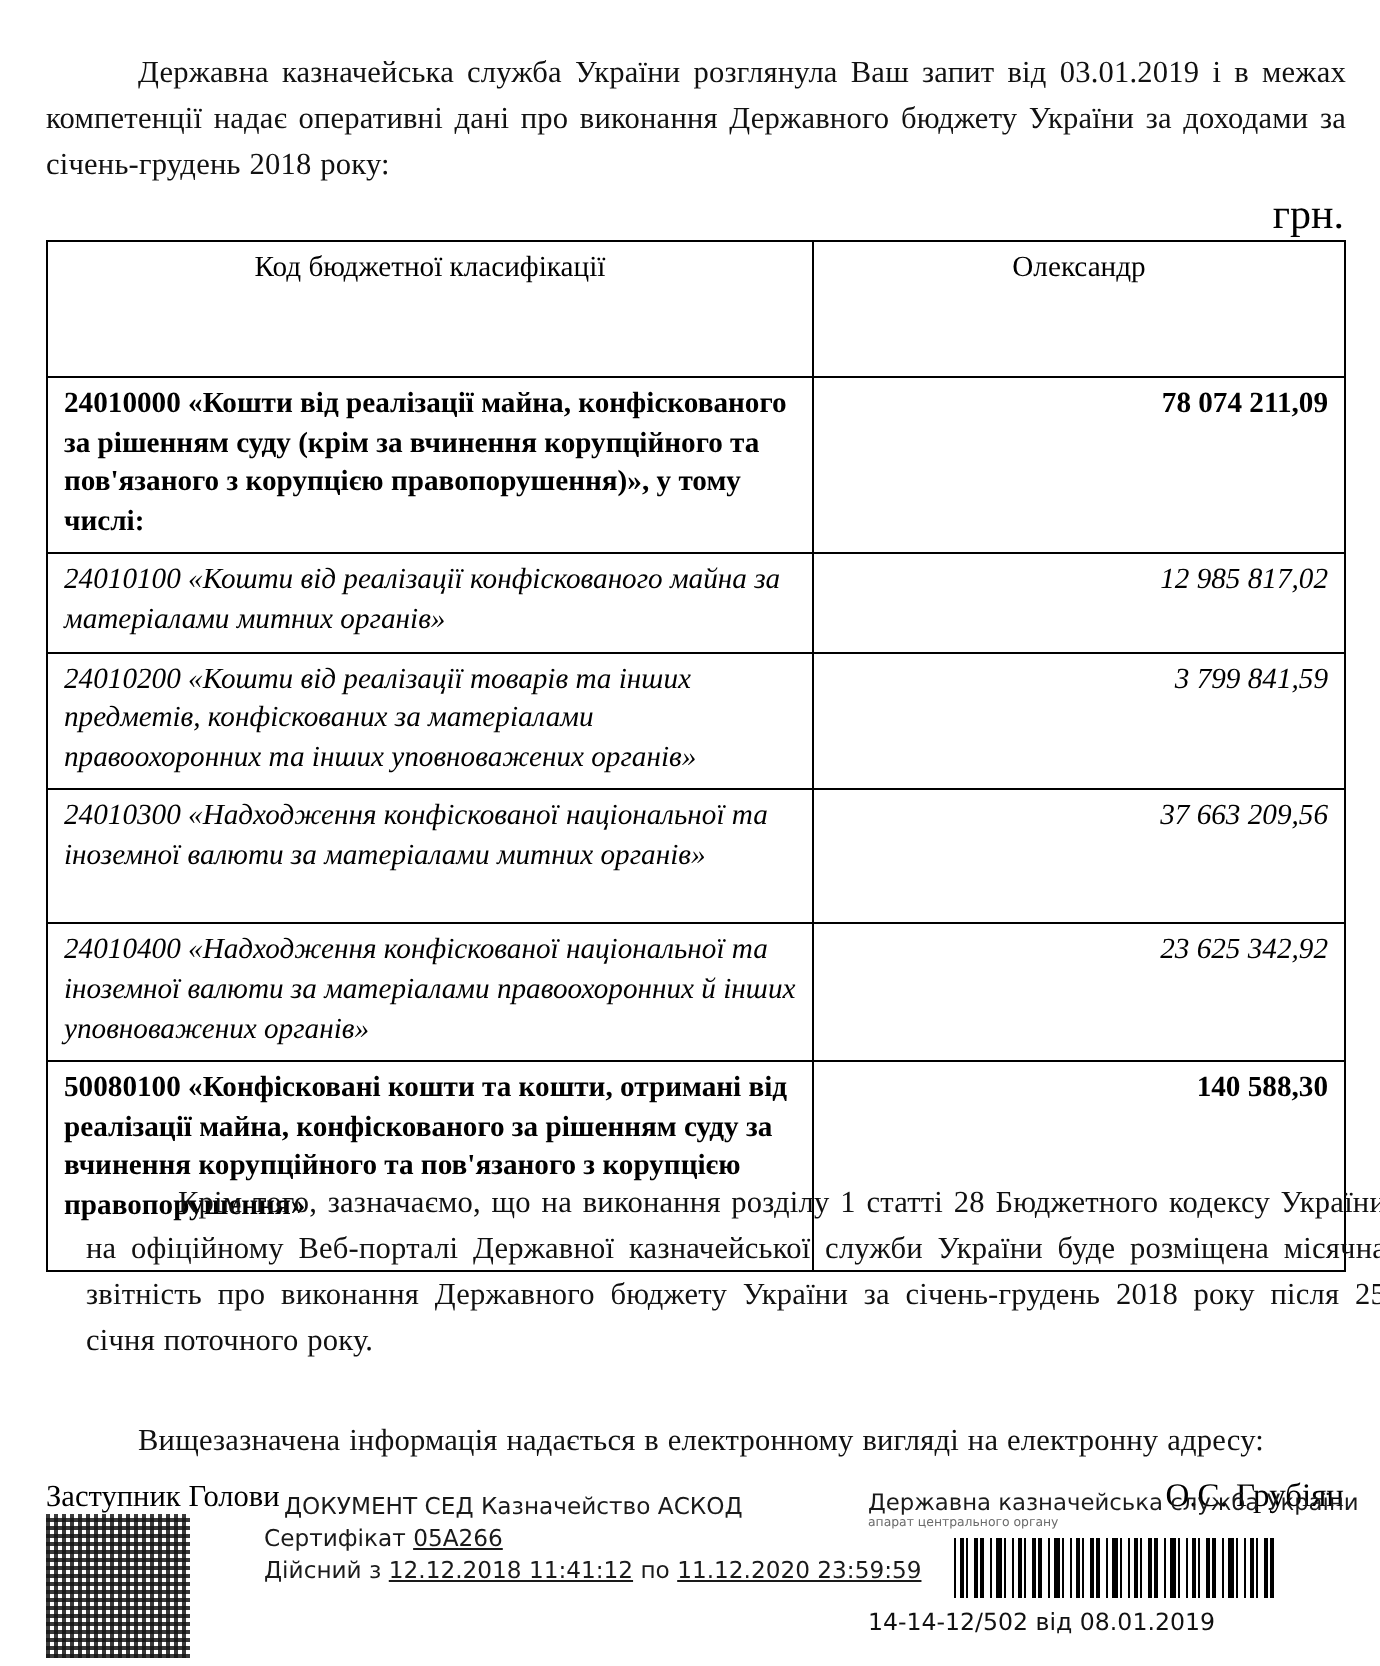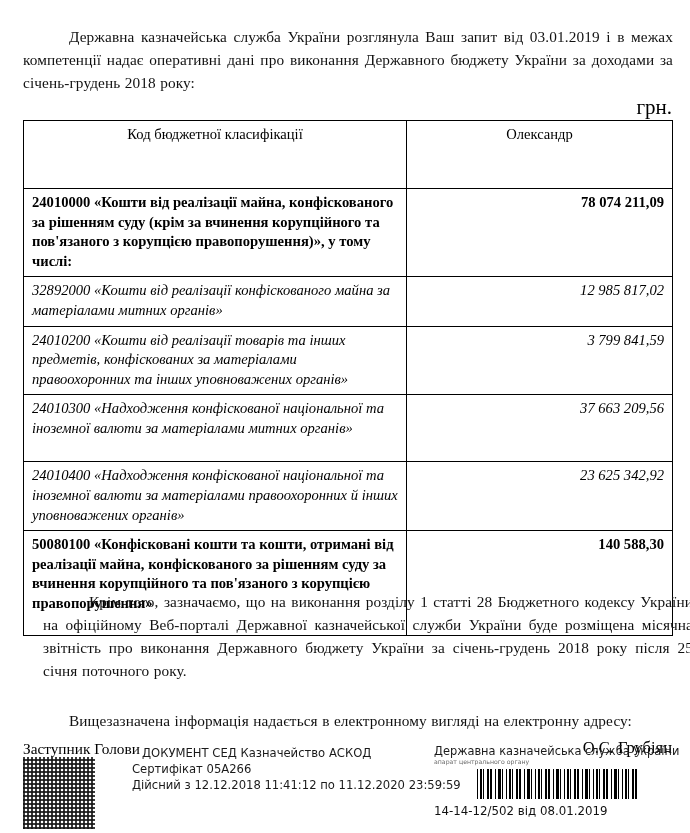--- a/index.html
+++ b/index.html
@@ -144,21 +144,21 @@
     line-height: 15px;
     padding-left: 38px;
     white-space: nowrap;
   }
   .esign-line {
     font-size: 11.6px;
     line-height: 16.4px;
     padding-left: 28px;
     white-space: nowrap;
   }
-  .esign-line .u { }
+  .esign-line .u { text-decoration: underline; }
 
   
   #doc-stamp {
     position: absolute;
     left: 434px;
     top: 744px;
     width: 245px;
     text-align: left;
     font-family: "DejaVu Sans", "Liberation Sans", sans-serif;
   }
@@ -218,21 +218,21 @@
         <th class="th-code">Код бюджетної класифікації</th>
         <th class="th-amount">Олександр</th>
       </tr>
     </thead>
     <tbody>
       <tr class="row-total row-h4">
         <td class="cell-code">24010000 «Кошти від реалізації майна, конфіскованого за рішенням суду (крім за вчинення корупційного та пов'язаного з корупцією правопорушення)», у тому числі:</td>
         <td class="cell-amount">78 074 211,09</td>
       </tr>
       <tr class="row-sub row-h2">
-        <td class="cell-code">32892000 «Кошти від реалізації конфіскованого майна за матеріалами митних органів»</td>
+        <td class="cell-code">24010100 «Кошти від реалізації конфіскованого майна за матеріалами митних органів»</td>
         <td class="cell-amount">12 985 817,02</td>
       </tr>
       <tr class="row-sub row-h3">
         <td class="cell-code">24010200 «Кошти від реалізації товарів та інших предметів, конфіскованих за матеріалами правоохоронних та інших уповноважених органів»</td>
         <td class="cell-amount">3 799 841,59</td>
       </tr>
       <tr class="row-sub row-h3">
         <td class="cell-code">24010300 «Надходження конфіскованої національної та іноземної валюти за матеріалами митних органів»</td>
         <td class="cell-amount">37 663 209,56</td>
       </tr>

